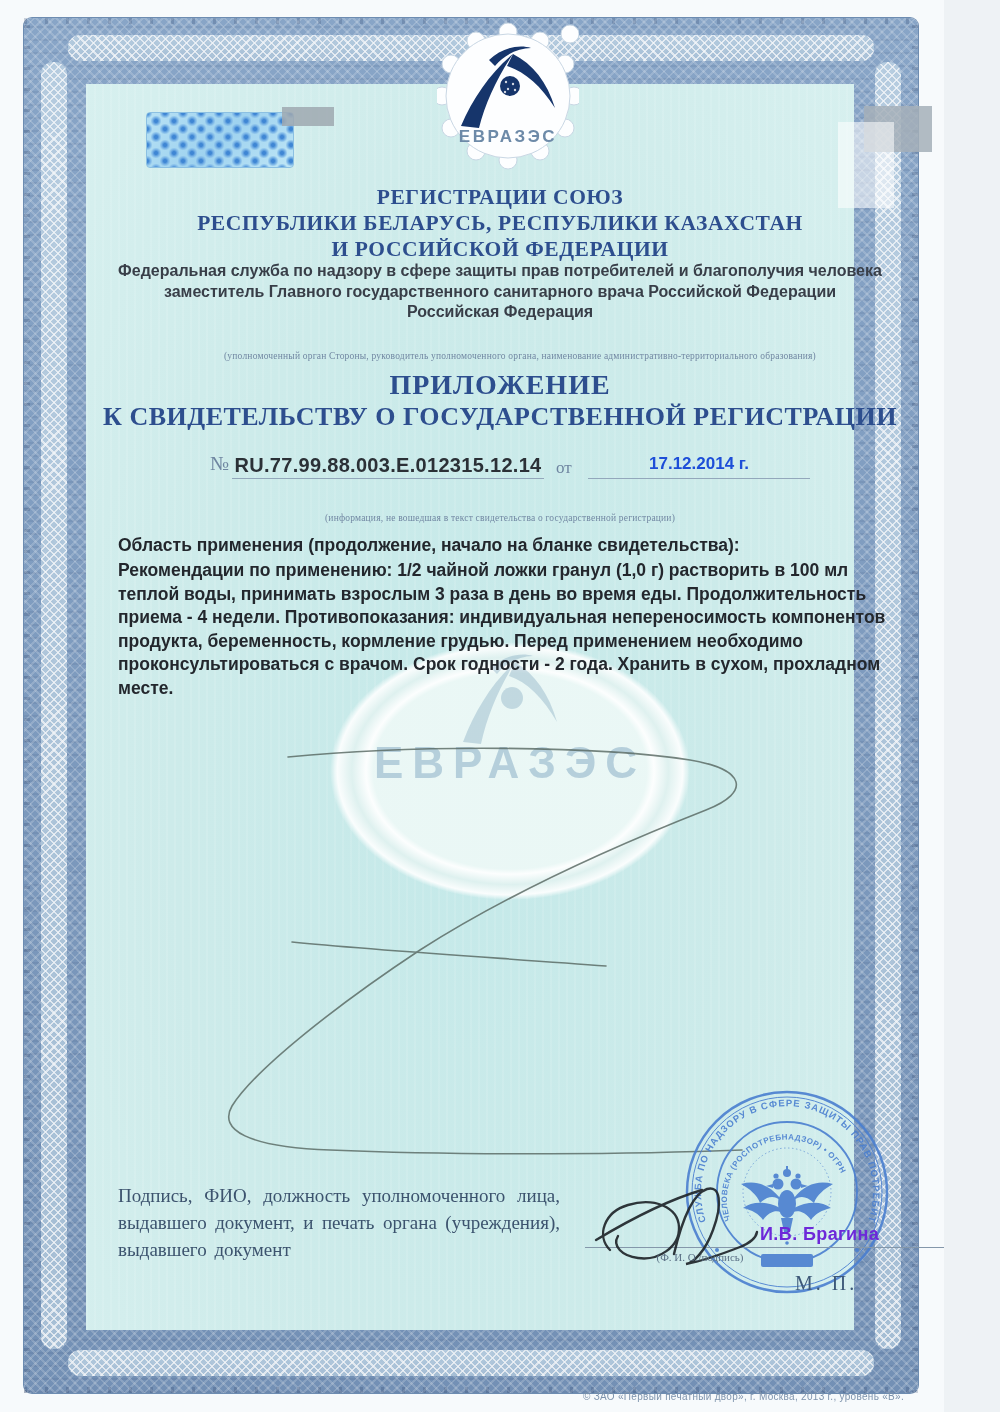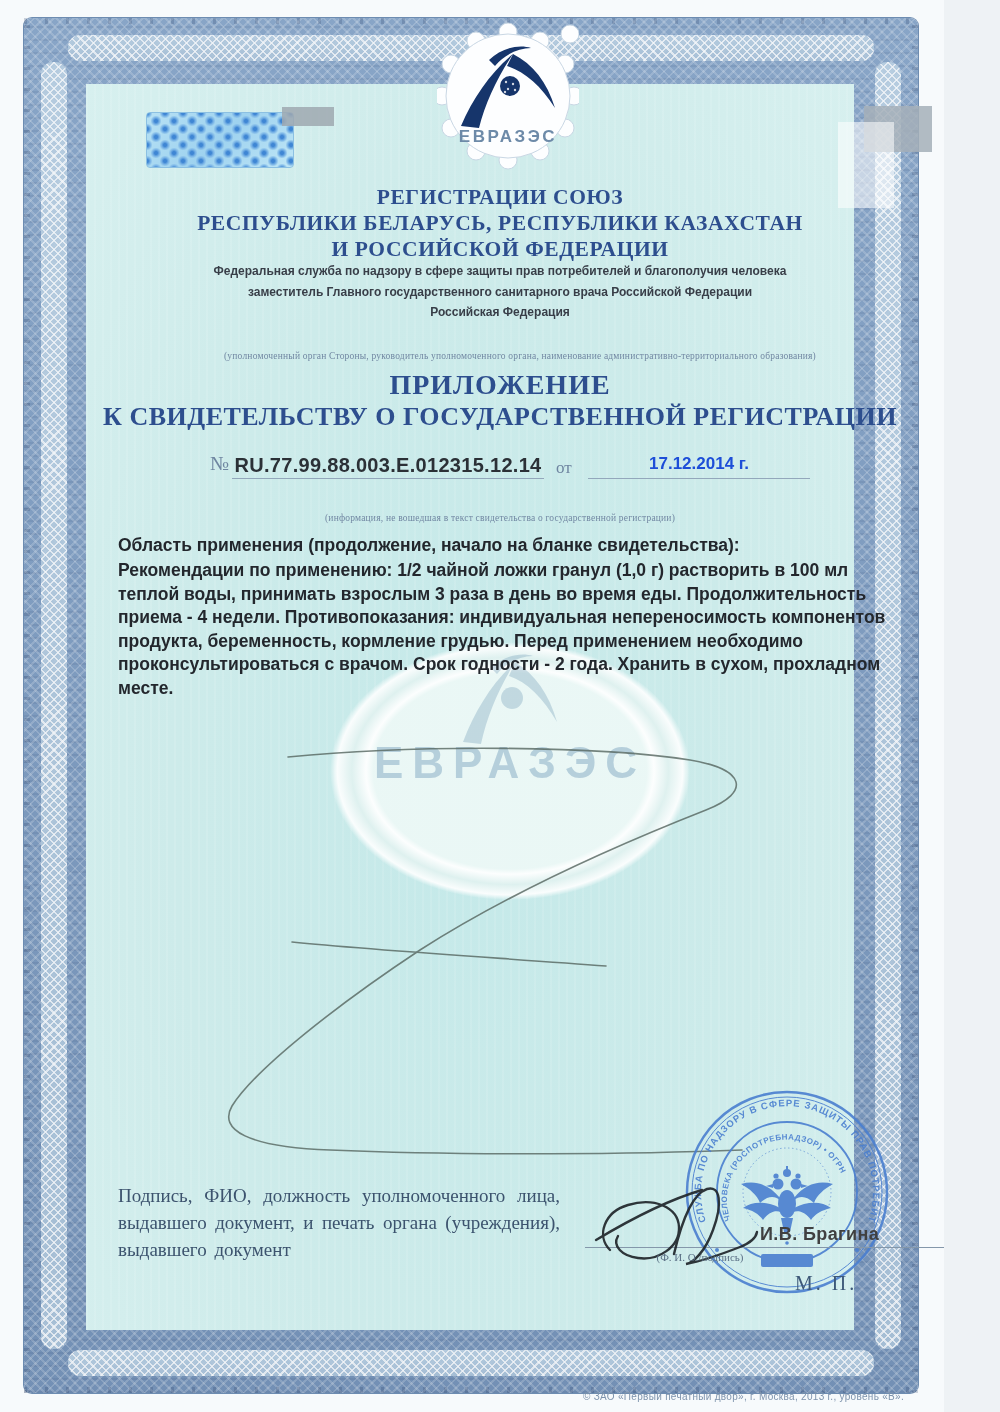--- a/index.html
+++ b/index.html
@@ -50,21 +50,21 @@
       linear-gradient(135deg,#b7e1f4,#9ed2ef,#bfe6f6);
     background-size:18px 16px,18px 16px,100% 100%;
     background-position:0 0,9px 8px,0 0;}
   .gray-bar-left{left:282px;top:107px;width:52px;height:19px;background:#9fa8b0;opacity:.85;z-index:4;}
   .gray-bar-right{left:864px;top:106px;width:68px;height:46px;background:#a5afb8;opacity:.85;z-index:4;}
   .white-rect{left:838px;top:122px;width:56px;height:86px;background:rgba(255,255,255,.55);z-index:4;}
 
   
   .union{top:184px;font-family:"Liberation Serif",serif;font-weight:700;font-size:21.5px;
     line-height:26px;color:#2d4e8e;letter-spacing:.6px;z-index:5;}
-  .authority{top:261px;font-size:12px;font-weight:700;line-height:20.5px;color:#383e48;z-index:5;}
+  .authority{top:261px;font-size:16px;font-weight:700;line-height:20.5px;color:#383e48;z-index:5;}
   .small-note{font-family:"Liberation Serif",serif;font-size:9.5px;color:#7187a2;z-index:5;letter-spacing:.2px;}
   .note1{top:351px;padding-left:20px;}
   .note2{top:513px;}
   .title1{top:369px;font-family:"Liberation Serif",serif;font-weight:700;font-size:28px;color:#2d4e8e;letter-spacing:1px;z-index:5;}
   .title2{top:402px;font-family:"Liberation Serif",serif;font-weight:700;font-size:26px;color:#2d4e8e;letter-spacing:.5px;z-index:5;}
 
   
   .numrow{z-index:5;}
   .num-label{left:210px;top:452px;font-family:"Liberation Serif",serif;font-size:20px;color:#6e85a0;}
   .num-line1{left:232px;top:478px;width:312px;border-top:1px solid #93a7bb;height:0;}
@@ -90,21 +90,21 @@
   .ink-overlay{left:0;top:0;z-index:3;pointer-events:none;}
   .sig-overlay{left:0;top:0;z-index:7;pointer-events:none;}
   .seal-svg{left:677px;top:1082px;z-index:5;opacity:.9;}
 
   
   .sig-label{left:118px;top:1182px;width:442px;font-family:"Liberation Serif",serif;font-size:19px;
     line-height:27px;color:#3c536e;text-align:justify;word-spacing:3px;z-index:5;}
   .sig-line{left:585px;top:1247px;width:373px;border-top:1px solid #8497aa;height:0;z-index:5;}
   .sig-caption{left:600px;top:1251px;width:200px;text-align:center;font-family:"Liberation Serif",serif;
     font-size:11px;color:#5c7186;z-index:8;}
-  .signer-name{left:760px;top:1224px;font-size:18px;font-weight:700;color:#404040;z-index:8;letter-spacing:.4px;}
+  .signer-name{left:760px;top:1224px;font-size:18px;font-weight:700;color:#6d28d9;z-index:8;letter-spacing:.4px;}
   .stamp-place{left:795px;top:1272px;font-family:"Liberation Serif",serif;font-size:20px;color:#3d5878;
     letter-spacing:3px;z-index:8;}
 
   
   .copyright{right:40px;top:1391px;font-size:10px;color:#7e93ac;z-index:6;letter-spacing:.3px;}
 </style>
 </head>
 <body>
 
 <div class="page">

